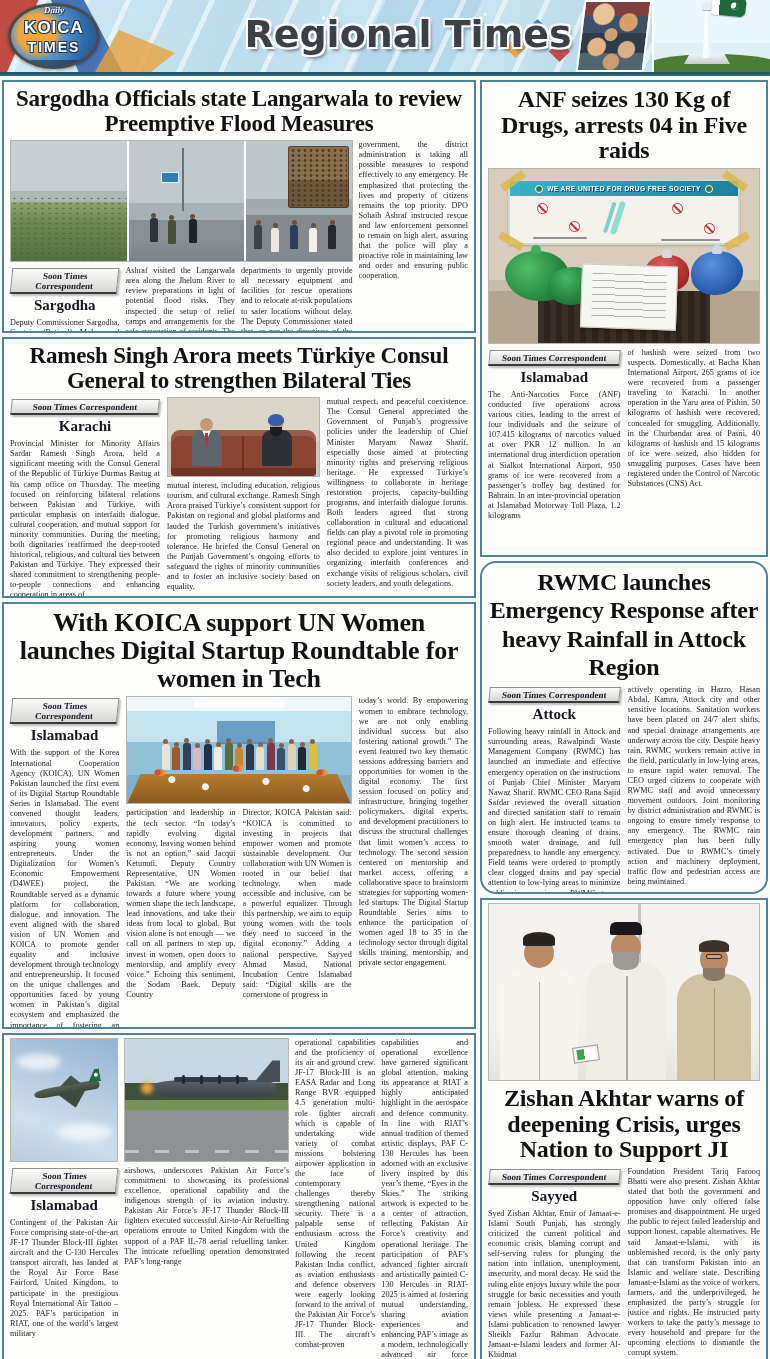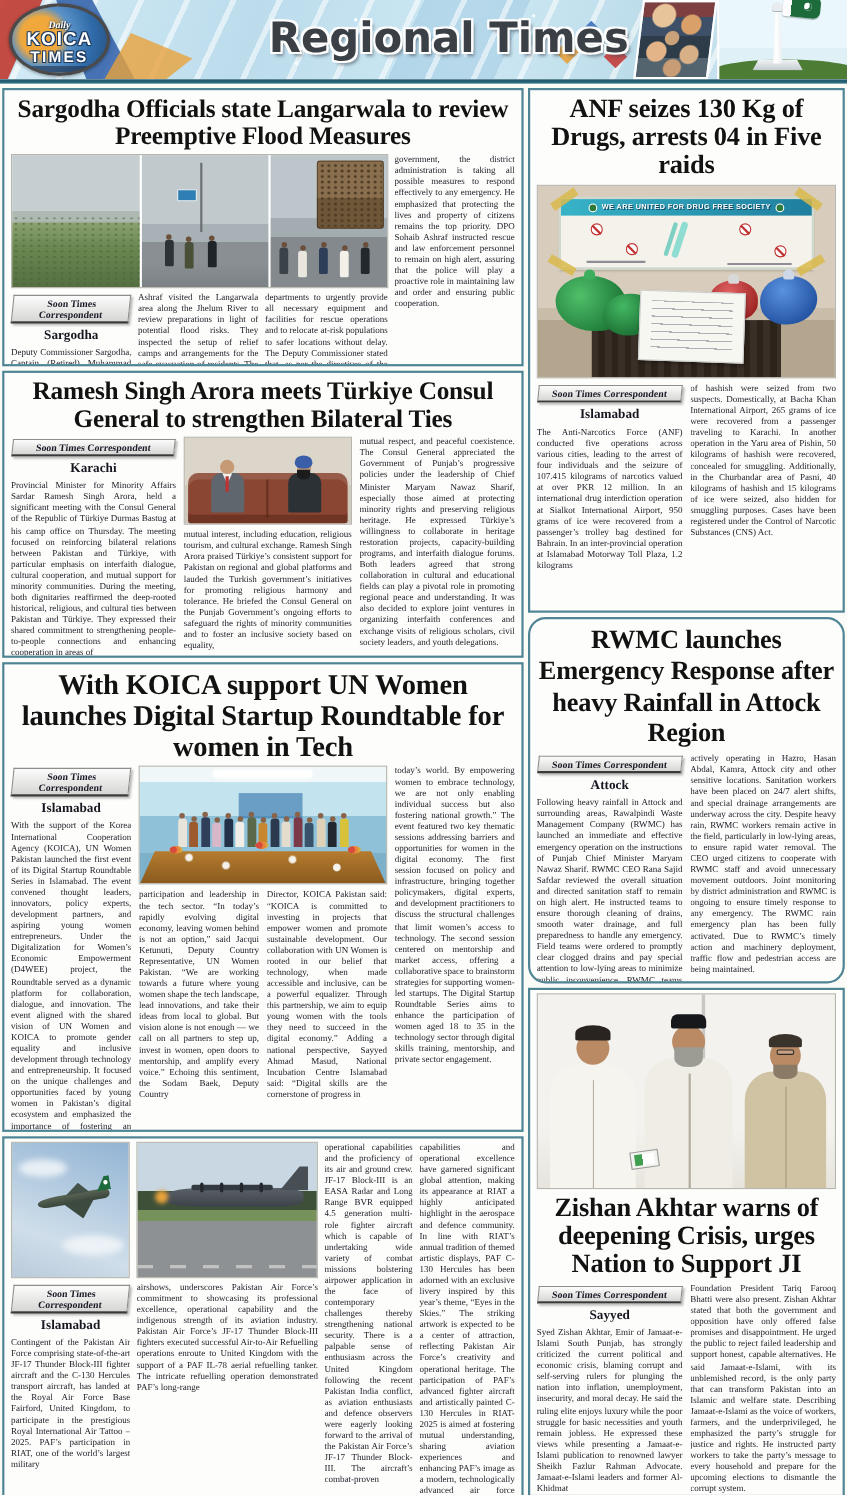--- a/index.html
+++ b/index.html
@@ -31,21 +31,21 @@
     background:#c03a30; clip-path: polygon(0 0, 55% 0, 10% 100%, 0 100%); opacity:.9; }
   .mast-deco-blue { position:absolute; left:18px; top:0; width:110px; height:72px;
     background:#2f5ea8; clip-path: polygon(30% 0, 60% 0, 95% 100%, 55% 100%); opacity:.85; }
   .mast-deco-orange { position:absolute; left:95px; top:30px; width:80px; height:42px;
     background:#e8a23c; clip-path: polygon(0 100%, 30% 0, 100% 55%, 70% 100%); opacity:.8; }
   .logo-wrap { position:absolute; left:8px; top:3px; z-index:3; }
   .logo-oval {
     width: 92px; height: 66px; border-radius: 50%;
     border: 3px solid #4a4a4a;
     background: radial-gradient(circle at 30% 45%, #f0a83c 0 26%, #5a92c8 40%, #2f6aa8 70%, #24507e 100%);
-    display:flex; flex-direction:column; align-items:center; justify-content:flex-end;
+    display:flex; flex-direction:column; align-items:center; justify-content:space-between;
     color:#fff; text-align:center; line-height:1; overflow:hidden;
     box-shadow: 0 1px 3px rgba(0,0,0,.4);
   }
   .logo-daily { font-size:9px; font-style:italic; font-weight:bold;
     text-shadow: 0 0 2px #234, 1px 1px 0 #234; }
   .logo-soon { font-family:"Liberation Sans",sans-serif; font-size:17px; font-weight:bold; letter-spacing:1px;
     text-shadow:-1px -1px 0 #1d3a5e,1px -1px 0 #1d3a5e,-1px 1px 0 #1d3a5e,1px 1px 0 #1d3a5e; }
   .logo-times { font-family:"Liberation Sans",sans-serif; font-size:14px; font-weight:bold; letter-spacing:2px;
     text-shadow:-1px -1px 0 #1d3a5e,1px -1px 0 #1d3a5e,-1px 1px 0 #1d3a5e,1px 1px 0 #1d3a5e; }
   .logo-bar { margin-top:2px; width:60px; height:6px; background:rgba(30,40,60,.55); border-radius:2px; }
@@ -117,21 +117,21 @@
   }
   .byline { margin:2px 1px 4px 1px; text-align:center; }
   .byline-bar {
     font-size:9px; font-weight:bold; color:#1d1d2a;
     background:linear-gradient(180deg,#fcfcfc,#d6d6d4);
     border:1px solid #8f8f8a; border-bottom:2px solid #3a3a3a;
     box-shadow:2px 2px 2px rgba(0,0,0,.25);
     padding:2px 2px 1px 2px;
     transform:skewX(-6deg);
   }
-  .byline-city { font-size:12px; font-weight:bold; margin-top:3px; color:#161620; }
+  .byline-city { font-size:15px; font-weight:bold; margin-top:3px; color:#161620; }
   .photo { border:1px solid #b6b6ae; position:relative; overflow:hidden; }
 
   
   .g-sargodha { display:grid; grid-template-columns:1fr 1fr 1.02fr 1fr;
     grid-template-areas:"ph ph ph t4" "c1 c2 c3 t4";
     grid-template-rows:122px auto; column-gap:6px; row-gap:4px; }
   .g-arora { display:grid; grid-template-columns:1.02fr 1.04fr .96fr;
     grid-template-areas:"c1 ph c3" "c1 c2 c3";
     grid-template-rows:80px auto; column-gap:7px; row-gap:4px; }
   .g-koica { display:grid; grid-template-columns:1fr 1fr 1fr 1fr;

